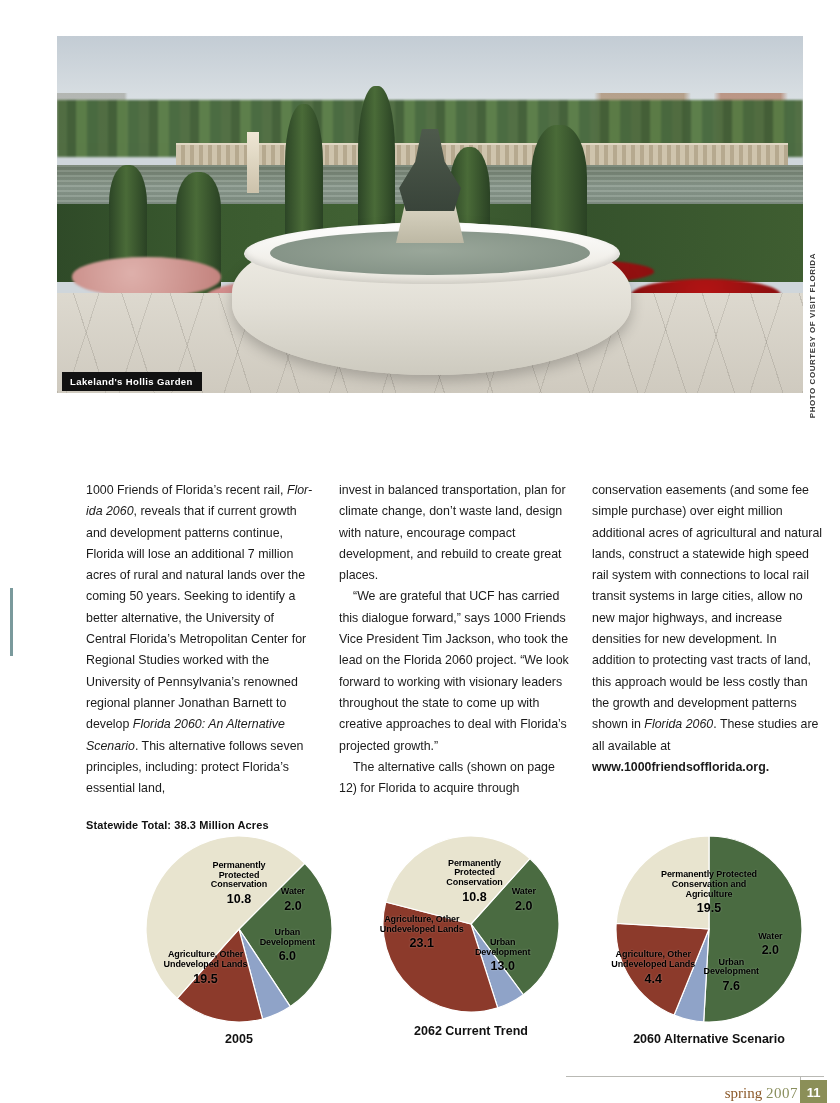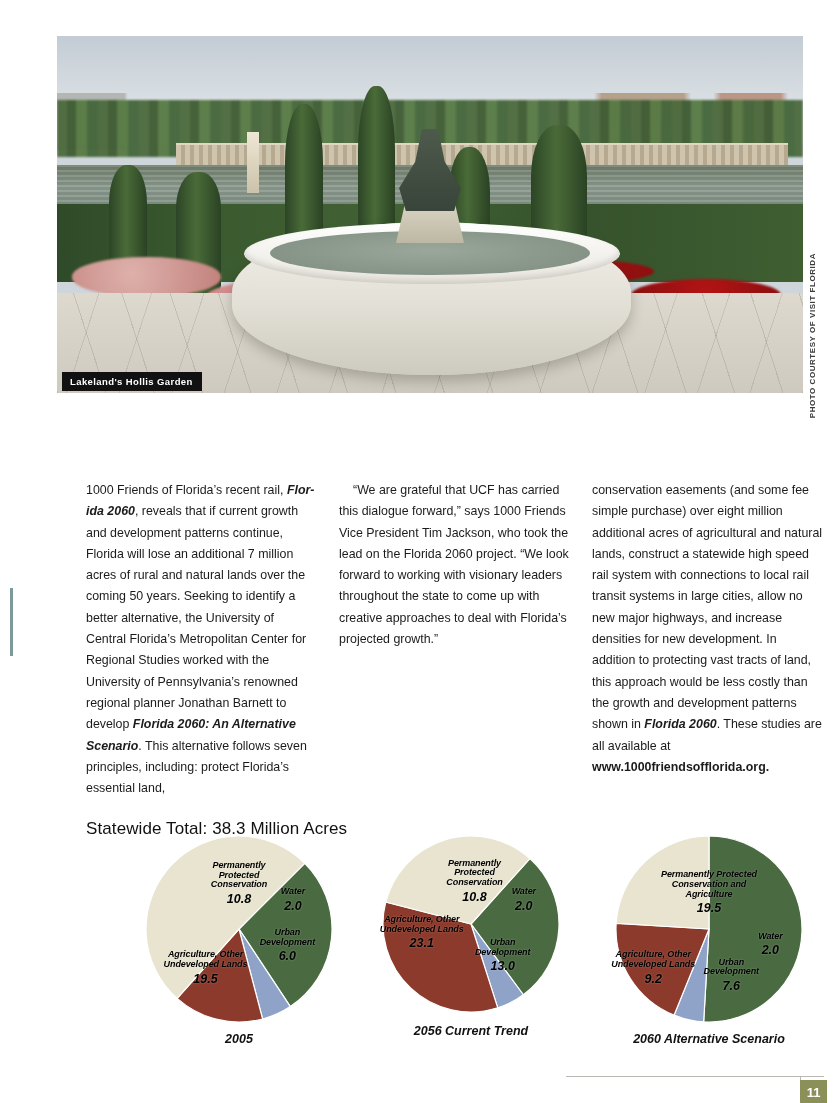--- a/index.html
+++ b/index.html
@@ -79,27 +79,27 @@
   
   .headline{position:absolute;left:76px;top:388px;width:740px;
        font-size:40px;font-weight:bold;color:#a0672a;letter-spacing:-1px;
        font-family:"Liberation Sans",sans-serif;}
 
   
   .cols{position:absolute;left:76px;top:452px;width:738px;display:flex;gap:22px;}
   .col{width:231px;font-size:12.4px;line-height:21.3px;color:#1b1b1b;text-align:left;}
   .col p{margin:0;}
   .col p.indent{text-indent:14px;}
-  .col i{font-style:italic;font-weight:bold;}
+  .col i{font-style:italic;}
   .col b{font-weight:bold;text-align:center;}
 
   
-  .chart-heading{position:absolute;left:76px;top:791px;font-size:17px;font-weight:normal;color:#111;letter-spacing:.1px;text-align:right;}
+  .chart-heading{position:absolute;left:76px;top:791px;font-size:11px;font-weight:bold;color:#111;letter-spacing:.1px;text-align:right;}
   .charts{position:absolute;left:76px;top:808px;width:740px;height:230px;}
-  .chart{position:absolute;top:0;font-style:italic;}
+  .chart{position:absolute;top:0;}
   .chart .pie{position:relative;}
   .chart svg{display:block;}
   .pie-label{position:absolute;text-align:center;color:#000;font-weight:bold;line-height:1.08;
        text-shadow:0 0 2px rgba(255,255,255,.35);}
   .pie-label .nm{display:block;font-size:9px;letter-spacing:-.1px;}
   .pie-label .vl{display:block;font-size:12.5px;margin-top:3px;}
   .chart-title{position:absolute;width:100%;text-align:center;font-size:12.5px;font-weight:bold;color:#111;}
 
   
   .footer-rule{position:absolute;left:556px;top:1048px;width:258px;height:1px;background:#b9b9b4;}
@@ -148,21 +148,23 @@
   </div>
   <div class="photo-credit">PHOTO COURTESY OF VISIT FLORIDA</div>
 
 
   <div class="cols">
     <div class="col">
         <p><span>1000 Friends of Florida’s recent rail, </span><i>Flor-</i></p>
         <p><i>ida 2060</i><span>, reveals that if current growth and development patterns continue, Florida will lose an additional 7 million acres of rural and natural lands over the coming 50 years.  Seeking to identify a better alternative, the University of Central Florida’s Metropolitan Center for Regional Studies worked with the University of Pennsylvania’s renowned regional planner Jonathan Barnett to develop </span><i>Florida 2060:  An Alternative Scenario</i><span>. This alternative follows seven principles, including: protect Florida’s essential land,</span></p>
       </div>
     <div class="col">
+        <p><span>invest in balanced transportation, plan for climate change, don’t waste land, design with nature, encourage compact development, and rebuild to create great places.</span></p>
         <p class="indent"><span>“We are grateful that UCF has carried this dialogue forward,” says 1000 Friends Vice President Tim Jackson, who took the lead on the Florida 2060 project. “We look forward to working with visionary leaders throughout the state to come up with creative approaches to deal with Florida’s projected growth.”</span></p>
+        <p class="indent"><span>The alternative calls (shown on page 12) for Florida to acquire through</span></p>
       </div>
     <div class="col">
         <p><span>conservation easements (and some fee simple purchase) over eight million additional acres of agricultural and natural lands, construct a statewide high speed rail system with connections to local rail transit systems in large cities, allow no new major highways, and increase densities for new  development.  In addition to protecting vast tracts of land, this approach would be less costly than the growth and development patterns shown in </span><i>Florida 2060</i><span>. These studies are all available at </span><b>www.1000friendsofflorida.org.</b></p>
       </div>
   </div>
 
   <div class="chart-heading">Statewide Total: 38.3 Million Acres</div>
   <div class="charts">
       <div class="chart" style="left: 60px; width: 186px;">
         <div class="pie" style="width: 186px; height: 186px;">
@@ -209,21 +211,21 @@
           </div>
           <div class="pie-label" style="width: 72px; left: 83.68px; top: 101.92px;">
             <span class="nm">Urban Development</span>
             <span class="vl">13.0</span>
           </div>
           <div class="pie-label" style="width: 96px; left: -9.28px; top: 79.04px;">
             <span class="nm">Agriculture, Other Undeveloped Lands</span>
             <span class="vl">23.1</span>
           </div>
         </div>
-        <div class="chart-title" style="top: 188px;">2056 Current Trend</div>
+        <div class="chart-title" style="top: 188px;">2062 Current Trend</div>
       </div>
       <div class="chart" style="left: 530px; width: 186px;">
         <div class="pie" style="width: 186px; height: 186px;">
           <svg width="186" height="186" viewBox="0 0 186 186">
             <path d="M 93 93 L 93 0 A 93 93 0 1 1 87.66304639284148 185.84673890985638 Z" fill="#4a6b41" stroke="#ffffff" stroke-width="1.2"></path>
             <path d="M 93 93 L 87.66304639284148 185.84673890985638 A 93 93 0 0 1 58.02802872444172 179.17401711131683 Z" fill="#8fa3c8" stroke="#ffffff" stroke-width="1.2"></path>
             <path d="M 93 93 L 58.02802872444172 179.17401711131683 A 93 93 0 0 1 0.1759303238212908 87.2823003968448 Z" fill="#8c3a2b" stroke="#ffffff" stroke-width="1.2"></path>
             <path d="M 93 93 L 0.1759303238212908 87.2823003968448 A 93 93 0 0 1 92.99999999999999 0 Z" fill="#e8e4cf" stroke="#ffffff" stroke-width="1.2"></path>
           </svg>
           <div class="pie-label" style="width: 96px; left: 45px; top: 34.22px; text-align: center;">
@@ -233,24 +235,28 @@
           <div class="pie-label" style="width: 44px; left: 132.38px; top: 95.6px;">
             <span class="nm">Water</span>
             <span class="vl">2.0</span>
           </div>
           <div class="pie-label" style="width: 72px; left: 79.32px; top: 121.64px;">
             <span class="nm">Urban Development</span>
             <span class="vl">7.6</span>
           </div>
           <div class="pie-label" style="width: 94px; left: -9.8px; top: 114.2px;">
             <span class="nm">Agriculture, Other Undeveloped Lands</span>
-            <span class="vl">9.2</span>
+            <span class="vl">4.4</span>
           </div>
         </div>
         <div class="chart-title" style="top: 196px;">2060 Alternative Scenario</div>
       </div>
     </div>
 
   <div class="footer-rule"></div>
   <div class="footer-vrule"></div>
+  <div class="footer-text">
+    <span class="season">spring</span>
+    <span class="year">2007</span>
+  </div>
   <div class="page-badge">11</div>
 
 </div>
 
 </body></html>

